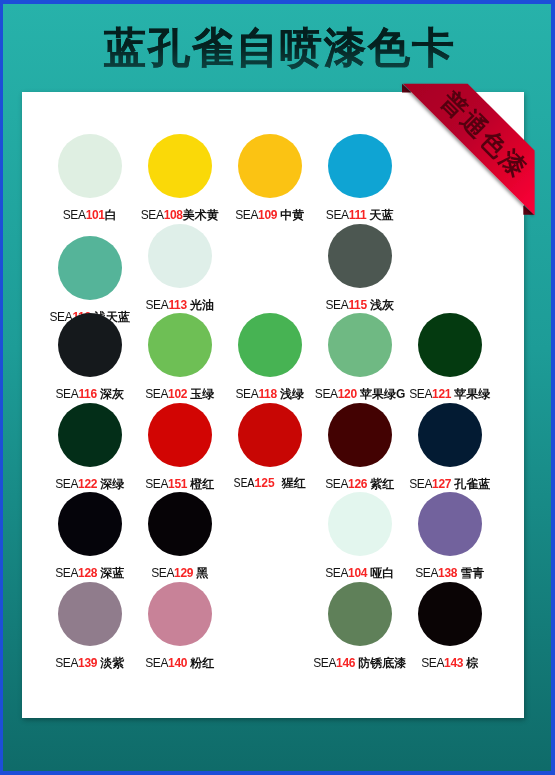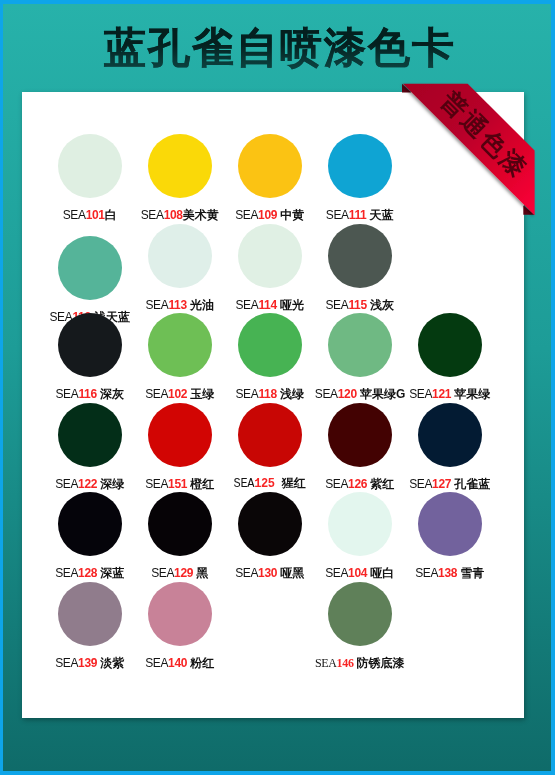--- a/index.html
+++ b/index.html
@@ -12,21 +12,21 @@
   }
   body {
     font-family: "Liberation Sans", sans-serif;
     background: #0a3431;
   }
   #page {
     position: relative;
     width: 555px;
     height: 775px;
     overflow: hidden;
-    background: #0ea5e9;
+    background: #1d4ed8;
   }
   
   #teal {
     position: absolute;
     left: 3px;
     top: 4px;
     width: 548px;
     height: 767px;
     background: linear-gradient(180deg, #27b2aa 0%, #1d9c97 45%, #0f6b69 100%);
   }
@@ -123,24 +123,20 @@
           <div class="lbl"><span class="pre">SEA</span><span class="num">111</span><span class="sep"> </span><span class="nm">天蓝</span></div>
         </div>
         <div class="cell" style="left: 7.7px; top: 144px;">
           <div class="dot" style="background: rgb(85, 180, 153);"></div>
           <div class="lbl"><span class="pre">SEA</span><span class="num">112</span><span class="sep"> </span><span class="nm">浅天蓝</span></div>
         </div>
         <div class="cell" style="left: 97.7px; top: 131.7px;">
           <div class="dot" style="background: rgb(223, 239, 233);"></div>
           <div class="lbl"><span class="pre">SEA</span><span class="num">113</span><span class="sep"> </span><span class="nm">光油</span></div>
         </div>
-        <div class="cell" style="left: 187.7px; top: 131.7px;">
-          <div class="dot" style="background: rgb(224, 240, 228);"></div>
-          <div class="lbl"><span class="pre">SEA</span><span class="num">114</span><span class="sep"> </span><span class="nm">哑光</span></div>
-        </div>
         <div class="cell" style="left: 277.7px; top: 131.7px;">
           <div class="dot" style="background: rgb(76, 87, 81);"></div>
           <div class="lbl"><span class="pre">SEA</span><span class="num">115</span><span class="sep"> </span><span class="nm">浅灰</span></div>
         </div>
         <div class="cell" style="left: 7.7px; top: 221.2px;">
           <div class="dot" style="background: rgb(21, 25, 28);"></div>
           <div class="lbl"><span class="pre">SEA</span><span class="num">116</span><span class="sep"> </span><span class="nm">深灰</span></div>
         </div>
         <div class="cell" style="left: 97.7px; top: 221.2px;">
           <div class="dot" style="background: rgb(110, 191, 85);"></div>
@@ -179,43 +175,43 @@
           <div class="lbl"><span class="pre">SEA</span><span class="num">127</span><span class="sep"> </span><span class="nm">孔雀蓝</span></div>
         </div>
         <div class="cell" style="left: 7.7px; top: 400.2px;">
           <div class="dot" style="background: rgb(5, 4, 10);"></div>
           <div class="lbl"><span class="pre">SEA</span><span class="num">128</span><span class="sep"> </span><span class="nm">深蓝</span></div>
         </div>
         <div class="cell" style="left: 97.7px; top: 400.2px;">
           <div class="dot" style="background: rgb(6, 3, 6);"></div>
           <div class="lbl"><span class="pre">SEA</span><span class="num">129</span><span class="sep"> </span><span class="nm">黑</span></div>
         </div>
-        <div class="cell" style="left: 187.7px; top: 400.2px;">
-          <div class="dot" style="background: rgb(10, 6, 7);"></div>
-          <div class="lbl"><span class="pre">SEA</span><span class="num">130</span><span class="sep"> </span><span class="nm">哑黑</span></div>
-        </div>
         <div class="cell" style="left: 277.7px; top: 400.2px;">
           <div class="dot" style="background: rgb(227, 246, 238);"></div>
           <div class="lbl"><span class="pre">SEA</span><span class="num">104</span><span class="sep"> </span><span class="nm">哑白</span></div>
         </div>
         <div class="cell" style="left: 367.7px; top: 400.2px;">
           <div class="dot" style="background: rgb(114, 98, 157);"></div>
           <div class="lbl"><span class="pre">SEA</span><span class="num">138</span><span class="sep"> </span><span class="nm">雪青</span></div>
         </div>
         <div class="cell" style="left: 7.7px; top: 489.7px;">
           <div class="dot" style="background: rgb(144, 124, 140);"></div>
           <div class="lbl"><span class="pre">SEA</span><span class="num">139</span><span class="sep"> </span><span class="nm">淡紫</span></div>
         </div>
         <div class="cell" style="left: 97.7px; top: 489.7px;">
           <div class="dot" style="background: rgb(200, 130, 152);"></div>
           <div class="lbl"><span class="pre">SEA</span><span class="num">140</span><span class="sep"> </span><span class="nm">粉红</span></div>
         </div>
-        <div class="cell" style="left: 277.7px; top: 489.7px; font-family: Liberation Serif, serif;">
+        <div class="cell" style="left: 277.7px; top: 489.7px;">
           <div class="dot" style="background: rgb(95, 128, 89);"></div>
           <div class="lbl"><span class="pre">SEA</span><span class="num">146</span><span class="sep"> </span><span class="nm">防锈底漆</span></div>
+        </div>
+        <div class="cell" style="left: 367.7px; top: 489.7px;">
+          <div class="dot" style="background: rgb(10, 4, 5);"></div>
+          <div class="lbl"><span class="pre">SEA</span><span class="num">143</span><span class="sep"> </span><span class="nm">棕</span></div>
         </div>
       </div>
   </div>
   <svg id="ribbon-wrap" width="555" height="775" viewBox="0 0 555 775">
     <defs>
       <linearGradient id="ribGrad" gradientUnits="userSpaceOnUse" x1="402" y1="83.7" x2="534.6" y2="215.3">
         <stop offset="0" id="ribStop0" stop-color="#a70223"></stop>
         <stop offset="0.40" stop-color="#b60229"></stop>
         <stop offset="0.68" stop-color="#da0229"></stop>
         <stop offset="1" id="ribStop1" stop-color="#fd0439"></stop>

